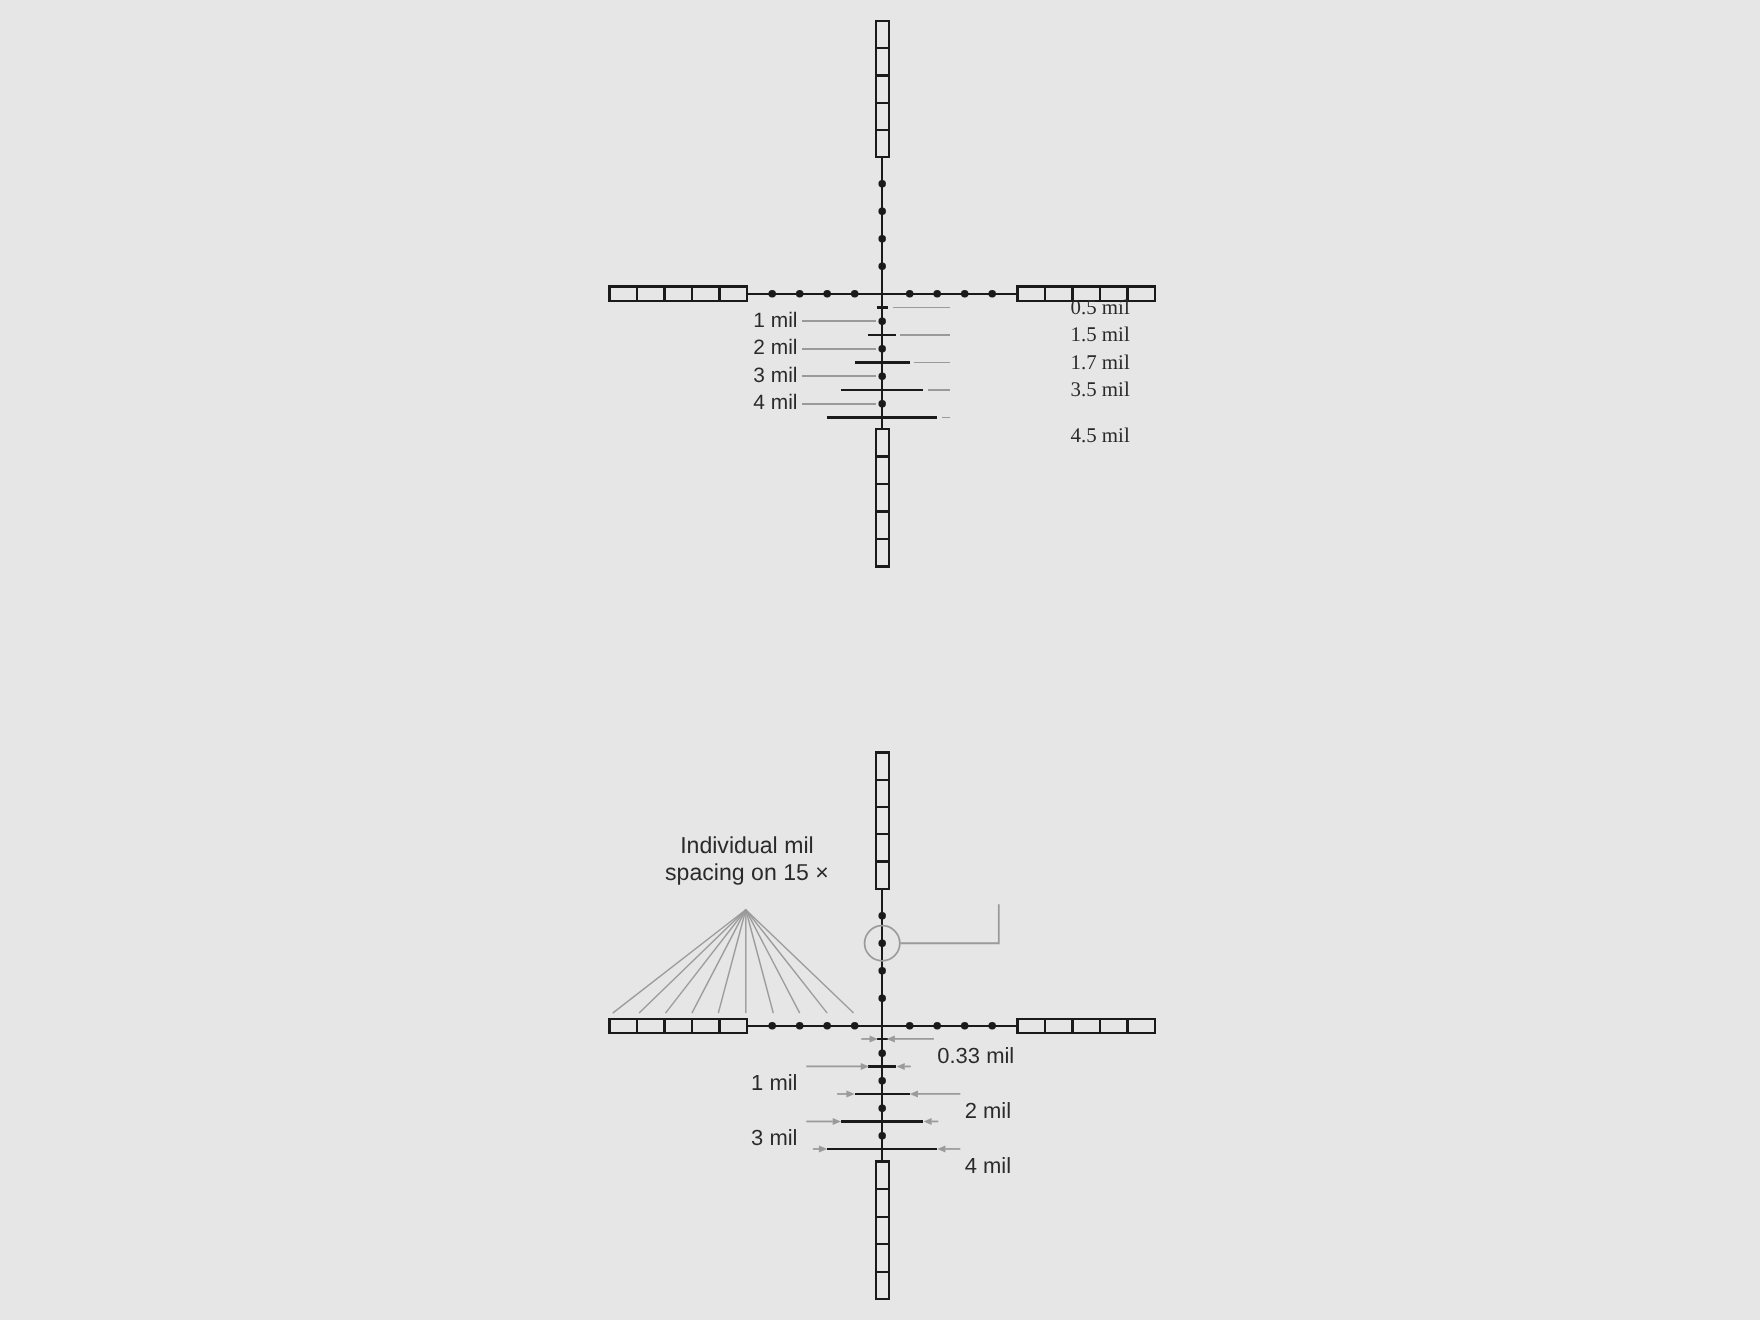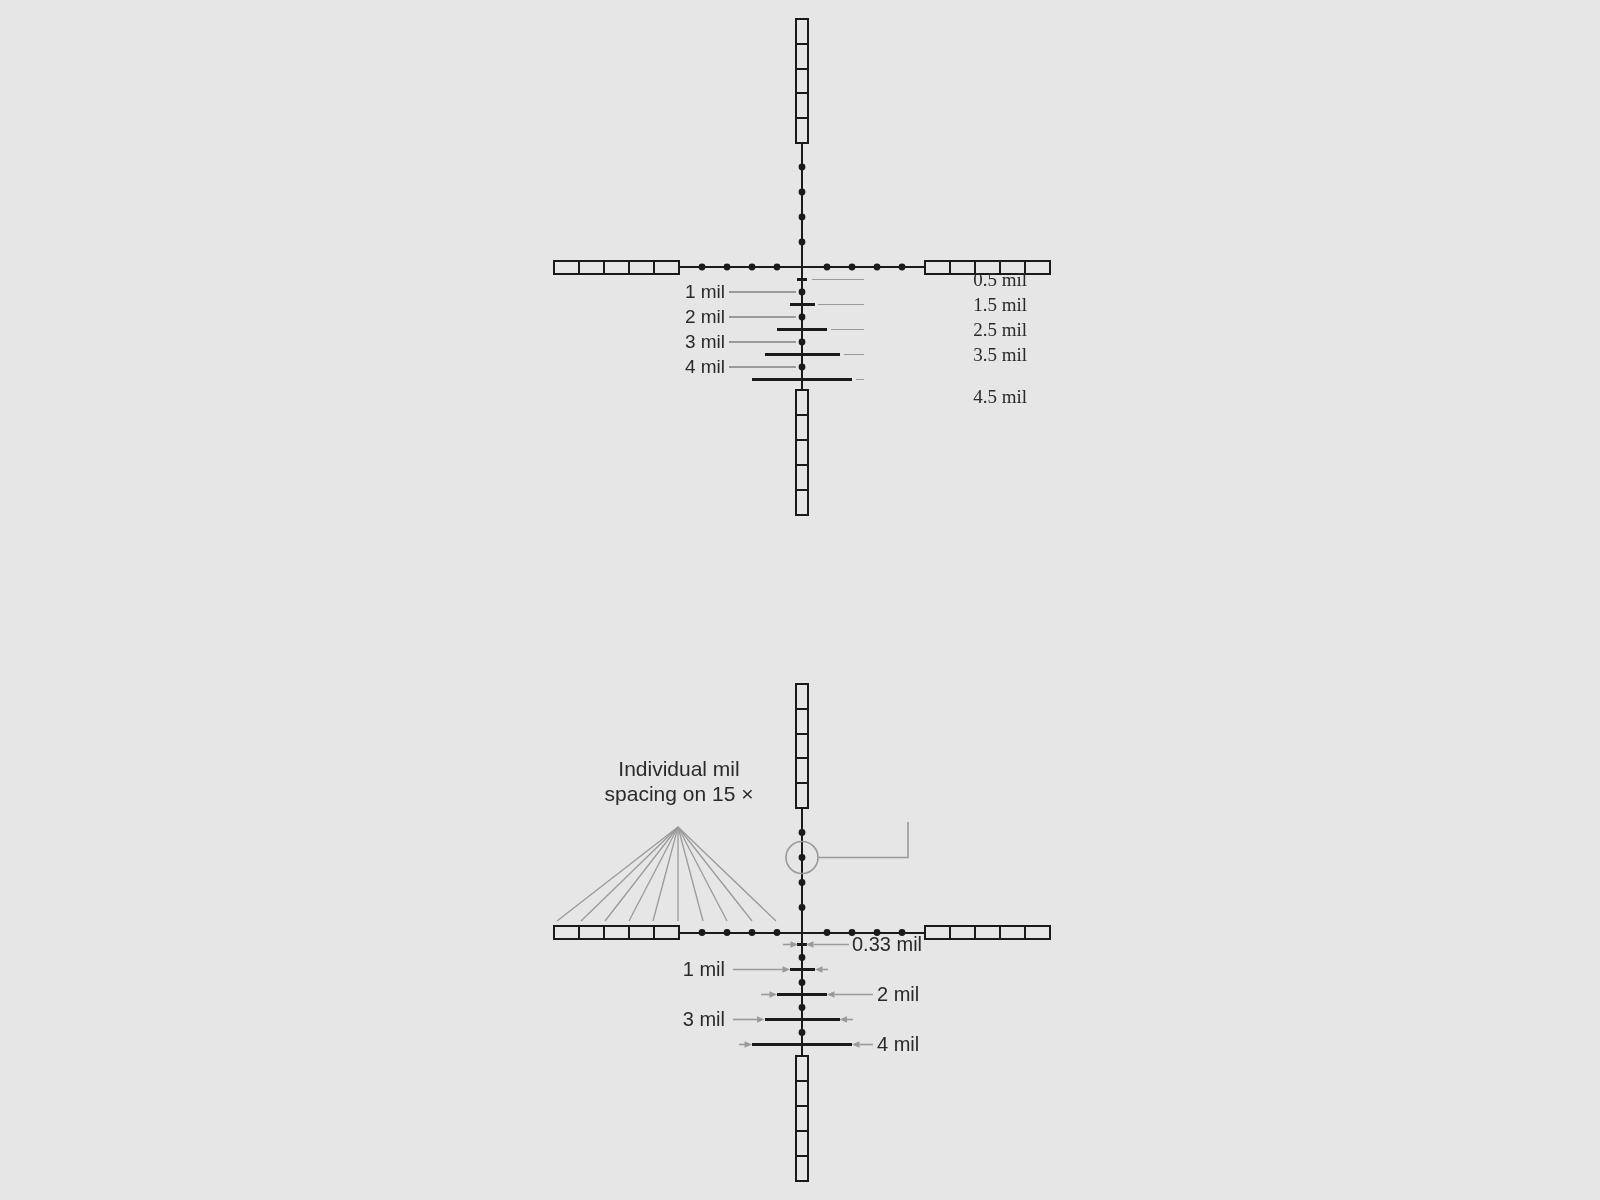--- a/index.html
+++ b/index.html
@@ -27,20 +27,21 @@
   
   .lbl{
     position:absolute;height:24px;
     font-size:19px;line-height:24px;color:var(--text);
     white-space:nowrap;
   }
   .lbl-b{
     position:absolute;height:25px;
     font-size:20px;line-height:25px;color:var(--text);
     white-space:nowrap;
+    margin-top:16px;
   }
   .lcol{left:585px;width:140px;text-align:right;}
   .rcol{left:867px;width:160px;text-align:right;font-family:Liberation Serif, serif;}
   .caption{
     position:absolute;width:300px;text-align:center;
     font-size:21px;line-height:25px;color:var(--text);
   }
 </style>
 </head>
 <body>
@@ -236,21 +237,21 @@
     </g>
   </svg>
 
   <div class="lbl lcol" style="top:280px">1 mil</div>
   <div class="lbl lcol" style="top:305px">2 mil</div>
   <div class="lbl lcol" style="top:330px">3 mil</div>
   <div class="lbl lcol" style="top:355px">4 mil</div>
 
   <div class="lbl rcol" style="top:267.5px">0.5 mil</div>
   <div class="lbl rcol" style="top:292.5px">1.5 mil</div>
-  <div class="lbl rcol" style="top:317.5px">2.5 mil</div>
+  <div class="lbl rcol" style="top:317.5px">1.7 mil</div>
   <div class="lbl rcol" style="top:342.5px">3.5 mil</div>
   <div class="lbl rcol" style="top:385px">4.5 mil</div>
 
   <div class="caption" style="left:529px;top:756px">
     <div>Individual mil</div>
     <div>spacing on 15 ×</div>
   </div>
 
   <div class="lbl-b" style="left:852px;top:932px">0.33 mil</div>
   <div class="lbl-b lcol" style="top:957px">1 mil</div>

